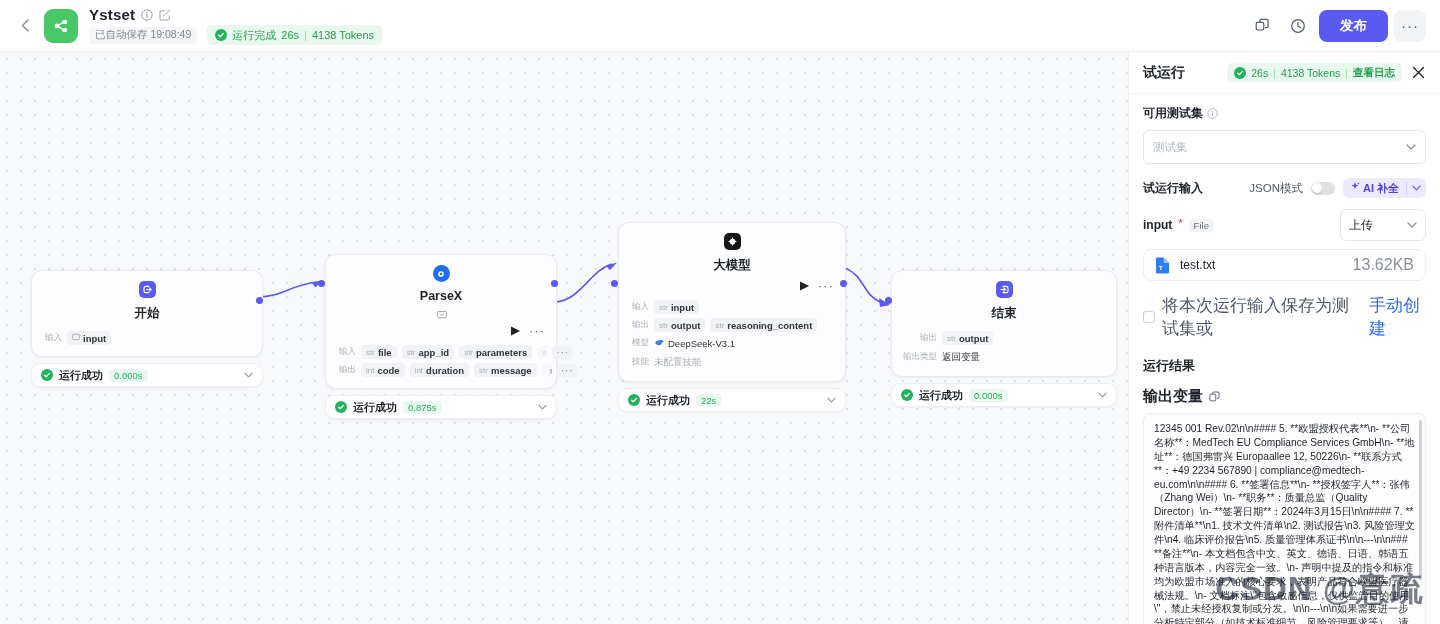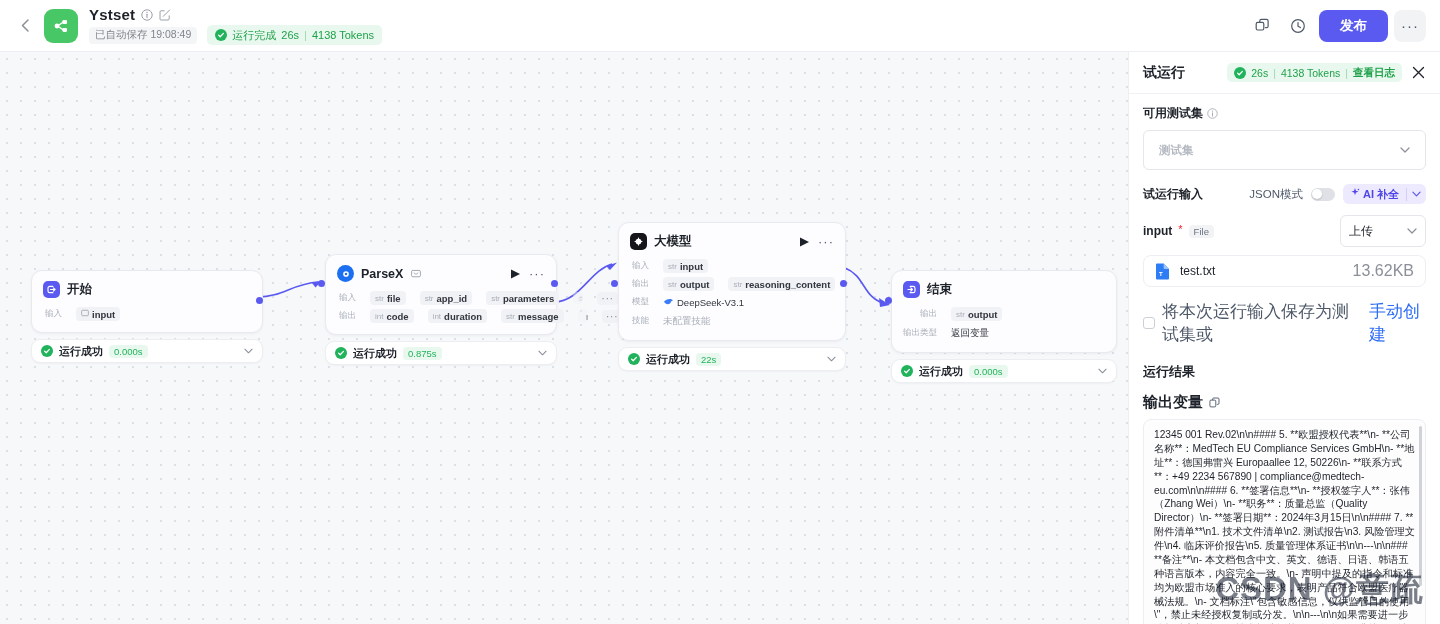--- a/index.html
+++ b/index.html
@@ -69,37 +69,37 @@
     background-size:14px 14px;
     overflow:hidden;
   }
   .edges { position:absolute; left:0; top:0; width:1128px; height:572px; pointer-events:none; }
 
   .node { position:absolute; width:232px; }
   .node-card {
     background:#fdfdff; border:1px solid #e9eaf0; border-radius:11px;
     padding:10px 11px 11px; box-shadow:0 1px 3px rgba(20,22,40,.05);
   }
-  .node-head { display:flex; align-items:center; gap:7px; }
+  .node-head { display:flex; align-items:center; gap:7px;flex-direction:column; }
   .node-icon {
     width:17px; height:17px; border-radius:5px; flex:0 0 auto;
     display:flex; align-items:center; justify-content:center;
   }
   .node-icon.start { background:#5a5af0; }
   .node-icon.parsex { background:#1b6ff0; border-radius:50%; }
   .node-icon.llm { background:#16161a; border-radius:5px; }
   .node-icon.end { background:#5a5af0; }
   .node-title { font-size:12.5px; font-weight:700; color:#1d2129; }
   .node-badge-ic { color:#9aa0a8; display:inline-flex; margin-left:1px; }
   .node-head-right { margin-left:auto; display:flex; align-items:center; gap:9px; }
   .play-ic { color:#1d2129; cursor:pointer; display:flex; }
   .dots-ic { color:#4e5969; font-size:13px; letter-spacing:1px; cursor:pointer; line-height:8px; }
 
   .node-rows { margin-top:9px; display:flex; flex-direction:column; gap:4px; }
-  .node-row { display:flex; align-items:center; gap:14px; }
+  .node-row { display:flex; align-items:center; gap:5px; }
   .row-label { font-size:8.5px; color:#a9aeb8; flex:0 0 auto; width:19px; text-align:right; }
   .row-label.wide { width:34px; }
   .chip {
     display:inline-flex; align-items:center; gap:3px;
     background:#f1f2f6; border-radius:4px; padding:1.5px 5px;
     font-size:9.5px; color:#31353d; font-weight:700; white-space:nowrap;
   }
   .chip .ty { color:#a9aeb8; font-weight:400; font-size:8px; }
   .chip.faded { opacity:.42; overflow:hidden; max-width:40px; }
   .chip.plain { background:transparent; padding:1.5px 0; font-weight:400; color:#31353d; }
@@ -139,22 +139,22 @@
     background:#e9f8ee; border-radius:5px; padding:2.5px 7px; font-size:10.5px; color:#1fa14a;
   }
   .panel-pill .sep { color:#9ad9b2; }
   .panel-pill .link { color:#1fa14a; cursor:pointer; font-weight:700; }
   .close-x { color:#1d2129; cursor:pointer; display:flex; padding:2px; }
 
   .panel-body { flex:1; overflow:hidden; padding:11px 14px 0; }
   .field-label { font-size:12px; font-weight:700; color:#1d2129; display:flex; align-items:center; gap:4px; }
   .info-ic { color:#a9aeb8; display:inline-flex; }
   .select-box {
-    margin-top:8px; height:40px; border:1px solid #e5e6eb; border-radius:6px;
-    display:flex; align-items:center; padding:0 15px; cursor:pointer;font-weight:bold;
+    margin-top:8px; height:34px; border:1px solid #e5e6eb; border-radius:6px;
+    display:flex; align-items:center; padding:0 9px; cursor:pointer;
   }
   .select-ph { font-size:11.5px; color:#b4b9c2; }
   .select-chev { margin-left:auto; color:#8a8f98; display:flex; }
 
   .row-between { margin-top:14px; display:flex; align-items:center; gap:8px; }
   .json-label { font-size:11.5px; color:#4e5969; margin-left:auto; }
   .toggle {
     width:24px; height:13px; border-radius:7px; background:#dfe1e6;
     position:relative; cursor:pointer; flex:0 0 auto;
   }

